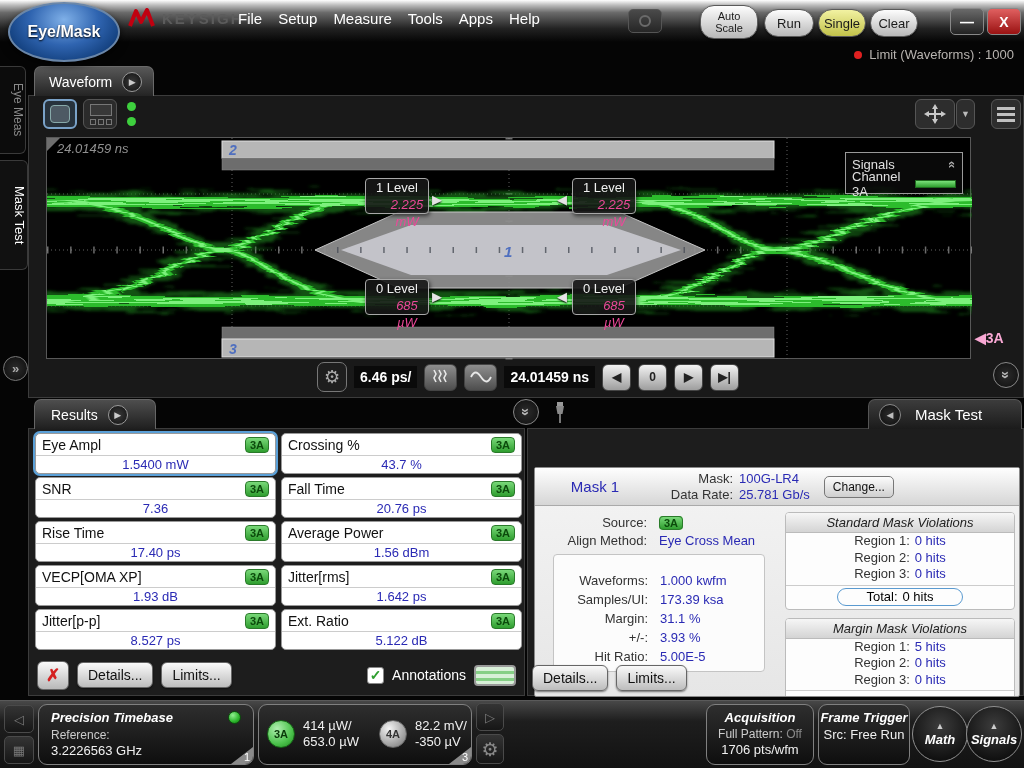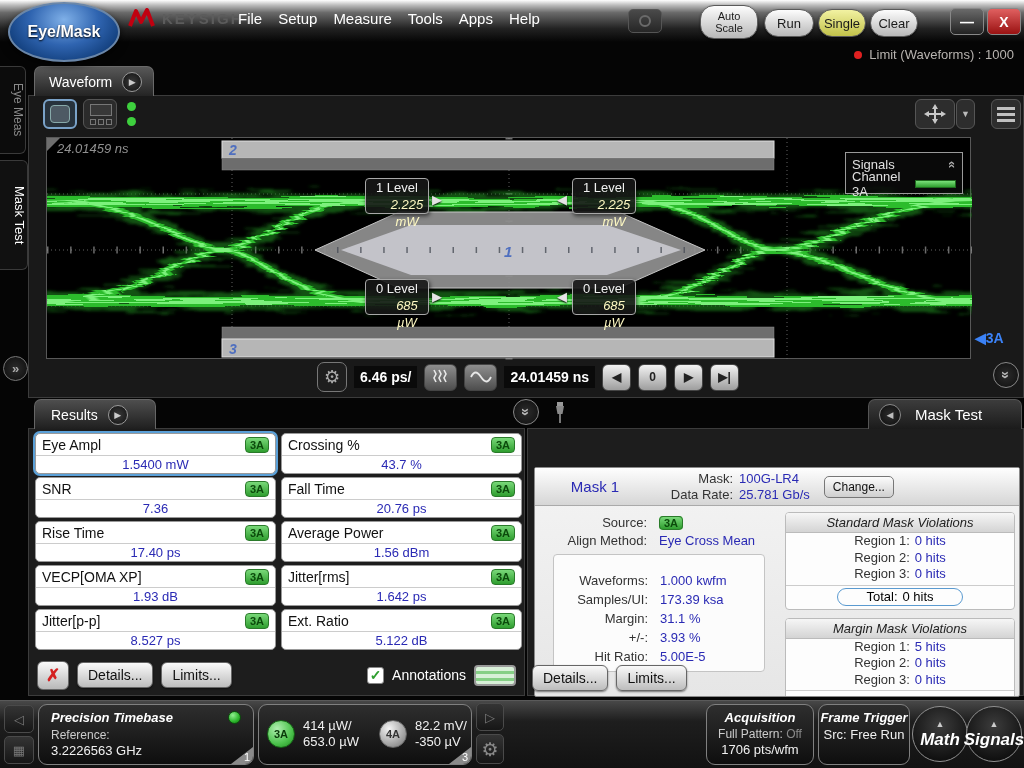--- a/index.html
+++ b/index.html
@@ -70,28 +70,28 @@
 
   .plot { position:absolute; left:17px; top:41px; width:925px; height:222px; background:#000; border:1px solid #585858; }
   .plot svg { position:absolute; left:0; top:0; }
   .notch { position:absolute; left:0; top:0; width:0; height:0;
     border-left:13px solid #8a8a8a; border-bottom:13px solid transparent; opacity:.8; }
   .time-label { position:absolute; left:10px; top:3px; color:#909090; font-size:13px; font-style:italic; }
   .lvl-box { position:absolute; width:64px; height:36px; background:rgba(22,22,22,.9);
     border:1px solid #a8a8a8; border-radius:4px; box-shadow:1px 2px 4px rgba(0,0,0,.6);
     text-align:center; font-size:13px; line-height:17px; z-index:4; }
   .lvl-box .t { color:#f0f0f0; }
-  .lvl-box .v { color:#fef9c3; font-style:italic;padding-left:20px; }
+  .lvl-box .v { color:#ec4899; font-style:italic;padding-left:20px; }
   .lvl-arrow { position:absolute; color:#e4e4e4; font-size:13px; z-index:4; text-shadow:0 1px 2px #000; }
   .legend { position:absolute; left:798px; top:14px; width:118px; height:42px;
     background:rgba(12,12,12,.72); border:1px solid #9a9a9a; z-index:4; font-size:13px; color:#e0e0e0; padding:1px 6px; }
   .legend .row { display:flex; align-items:center; justify-content:space-between; height:20px; }
   .legend .chev { color:#aaa; font-weight:bold; transform:rotate(90deg); font-size:13px; }
   .legend .swatch { width:44px; height:8px; background:linear-gradient(#7ae07a,#2f9e2f); border:1px solid #1f6a1f; }
-  .ch-marker { position:absolute; left:946px; top:234px; color:#3b82f6; font-size:14px; font-weight:bold; }
+  .ch-marker { position:absolute; left:946px; top:234px; color:#f9a8d4; font-size:14px; font-weight:bold; }
   .wave-ctrl { position:absolute; left:288px; top:266px; display:flex; align-items:center; gap:7px; }
   .gear-btn { width:30px; height:30px; border:1px solid #777; border-radius:7px; background:#1e1e1e;
     color:#aaa; font-size:18px; display:flex; align-items:center; justify-content:center; }
   .chip { color:#fff; font-size:14px; font-weight:bold; background:#0a0a0a; padding:3px 6px; }
   .sq-btn { width:33px; height:27px; border-radius:6px; border:1px solid #444;
     background:linear-gradient(#8e8e8e,#4e4e4e); display:flex; align-items:center; justify-content:center; }
   .nav-btn { width:29px; height:27px; border-radius:6px; border:1px solid #444;
     background:linear-gradient(#f2f2f2,#9e9e9e); color:#222; font-weight:bold; font-size:12px;
     display:flex; align-items:center; justify-content:center; }
   .collapse-btn { position:absolute; left:964px; top:266px; width:26px; height:26px; border-radius:50%;
@@ -184,21 +184,21 @@
   .sb-strong { color:#f0f0f0; font-size:13px; }
   .ch-circ { width:28px; height:28px; border-radius:50%; font-size:11px; font-weight:bold;
     display:flex; align-items:center; justify-content:center; }
   .ch-circ.green { background:radial-gradient(circle at 35% 30%,#b0f0b0,#4cc24c 60%,#1f8a1f); color:#0a3a0a; border:1px solid #156515; }
   .ch-circ.gray { background:radial-gradient(circle at 35% 30%,#f4f4f4,#a0a0a0 65%,#707070); color:#333; border:1px solid #666; }
   .ch-lines { color:#f0f0f0; font-size:13px; line-height:16px; }
   .sb-circle { position:absolute; top:5px; width:56px; height:56px; border-radius:50%; border:1px solid #909090;
     background:radial-gradient(circle at 50% 35%,#3c3c3c,#111 75%);
     display:flex; flex-direction:column; align-items:center; justify-content:center; gap:1px; }
   .sb-circle .tri { color:#ccc; font-size:9px; }
-  .sb-circle .cap { color:#fff; font-weight:bold; font-style:italic; font-size:17px; }
+  .sb-circle .cap { color:#fff; font-weight:bold; font-style:italic; font-size:13px; }
 </style>
 </head>
 <body>
 
 <div class="titlebar">
   <div class="keysight">
     <svg width="28" height="20" viewBox="0 0 28 20">
       <path d="M2,18 L8,3 L13,14 L19,2 L25,18" fill="none" stroke="#c00010" stroke-width="4" stroke-linejoin="round"></path>
     </svg>
     <span class="brand">KEYSIGHT</span>

